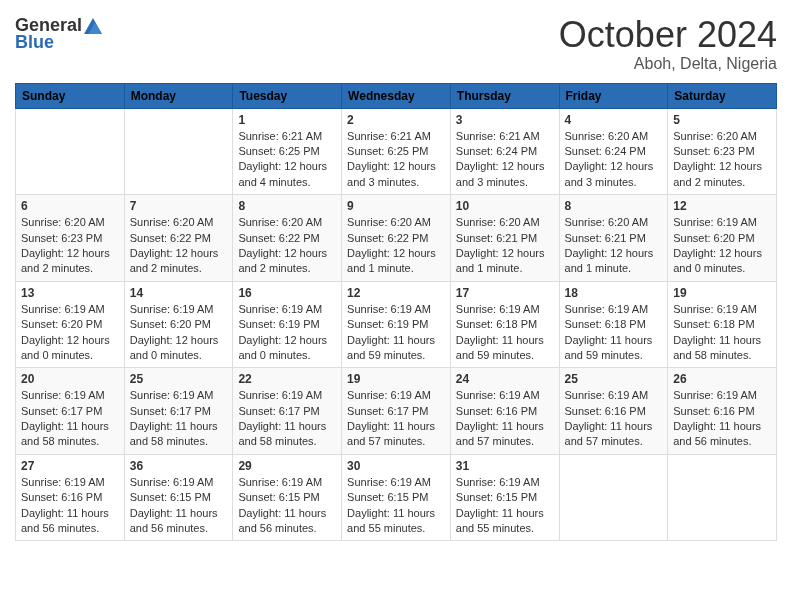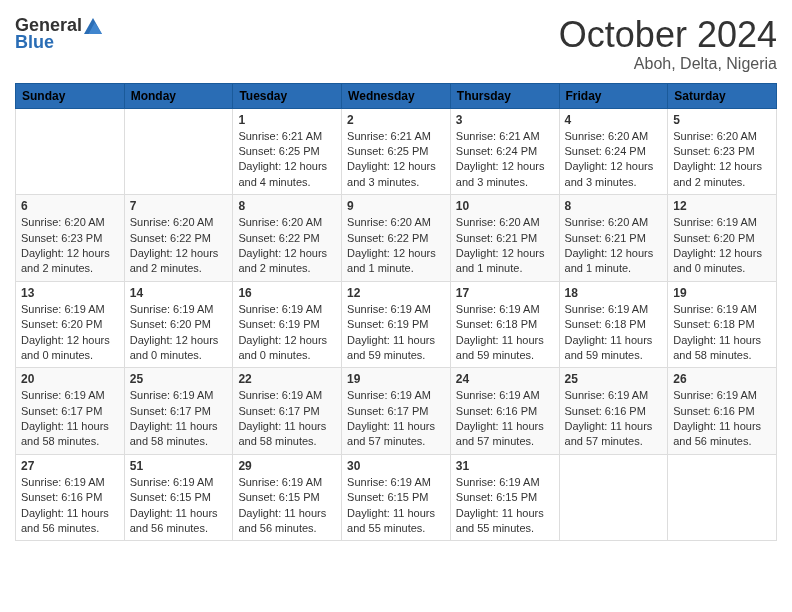--- a/index.html
+++ b/index.html
@@ -304,21 +304,21 @@
           </td>
         </tr>
         <tr>
           <td>
             <span class="day-number">27</span>
             <div class="day-info" style="white-space: pre-line;">Sunrise: 6:19 AM
 Sunset: 6:16 PM
 Daylight: 11 hours and 56 minutes.</div>
           </td>
           <td>
-            <span class="day-number">51</span>
+            <span class="day-number">36</span>
             <div class="day-info" style="white-space: pre-line;">Sunrise: 6:19 AM
 Sunset: 6:15 PM
 Daylight: 11 hours and 56 minutes.</div>
           </td>
           <td>
             <span class="day-number">29</span>
             <div class="day-info" style="white-space: pre-line;">Sunrise: 6:19 AM
 Sunset: 6:15 PM
 Daylight: 11 hours and 56 minutes.</div>
           </td>

